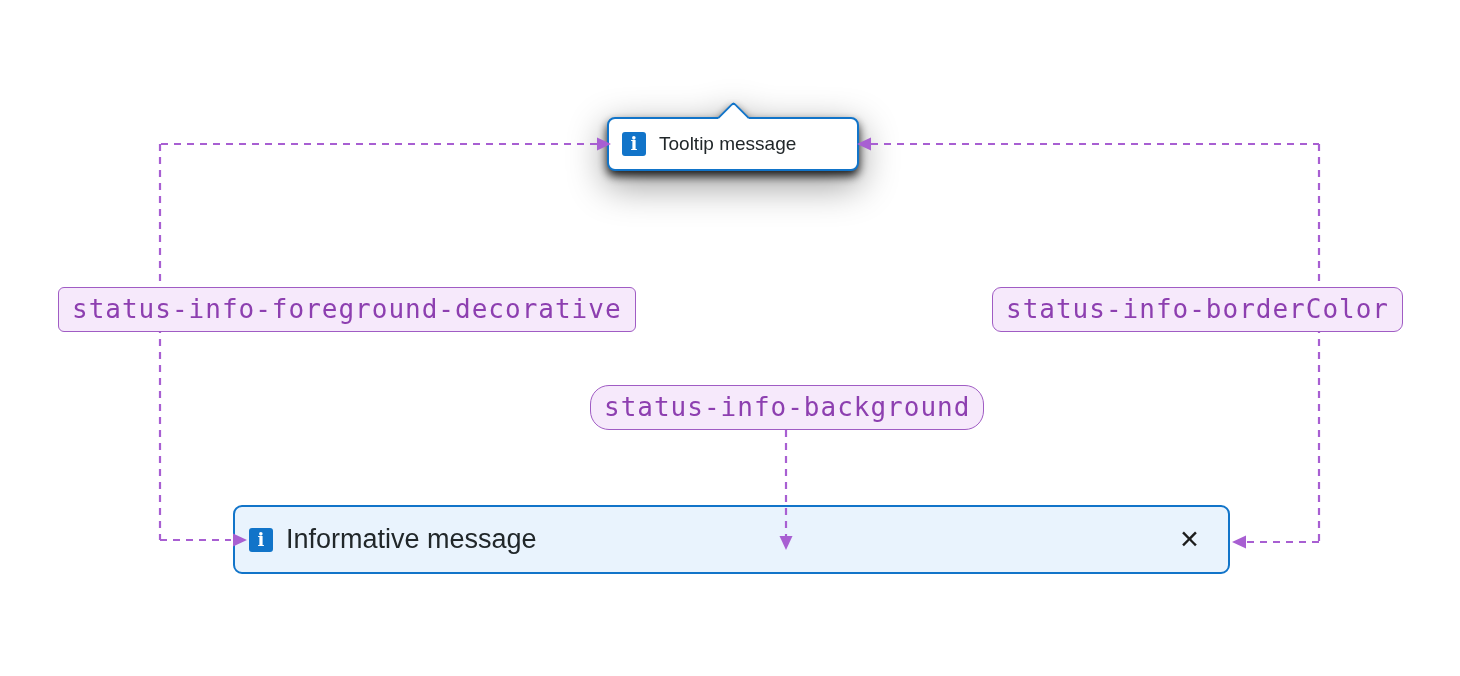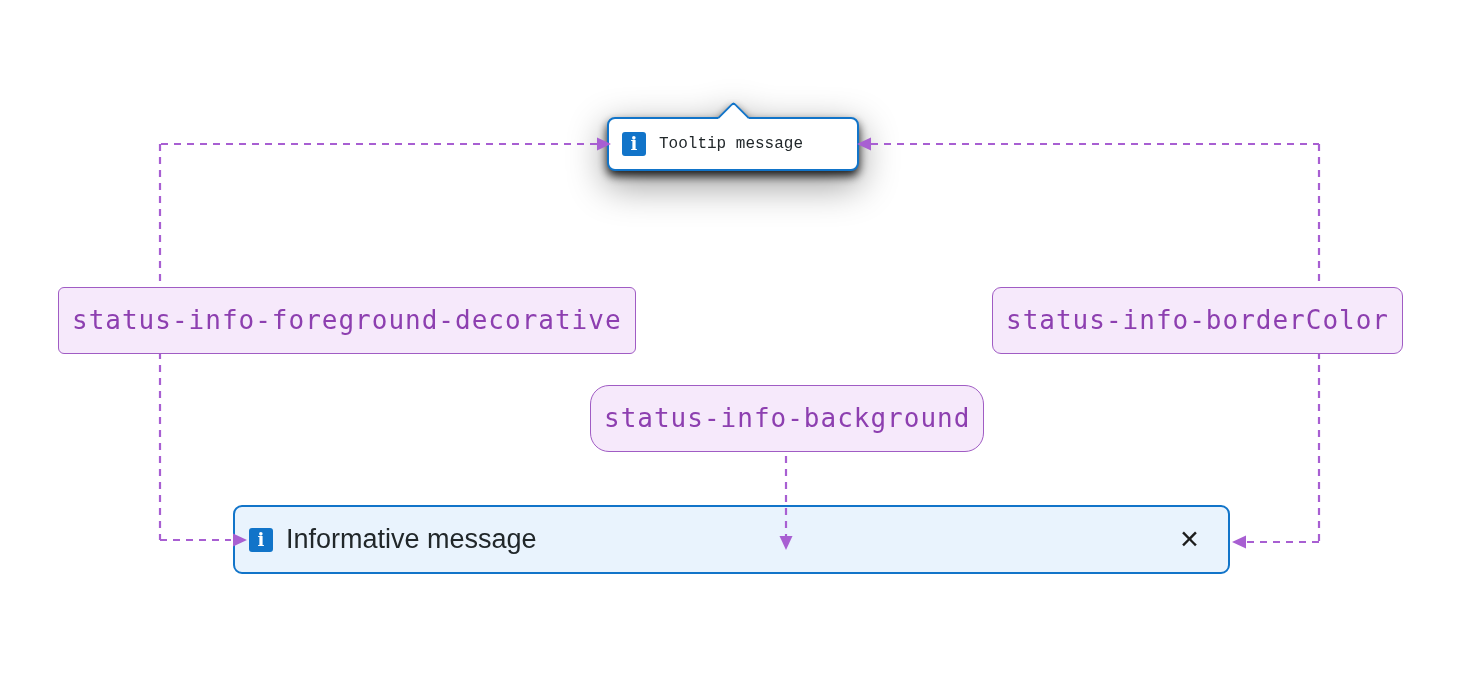--- a/index.html
+++ b/index.html
@@ -24,33 +24,33 @@
   
   .tooltip-wrap{position:absolute;left:607px;top:117px;z-index:2;
     filter:drop-shadow(0 5px 5px rgba(0,0,0,0.85)) drop-shadow(0 10px 18px rgba(0,0,0,0.40));}
   .tooltip{position:relative;width:252px;height:54px;background:#ffffff;
     border:2px solid var(--blue);border-radius:8px;
     display:flex;align-items:center;padding-left:13px;gap:13px;}
   .tooltip .caret{position:absolute;top:-13px;left:50%;width:23px;height:23px;
     margin-left:-11.5px;transform:rotate(45deg);background:#ffffff;
     border-left:2px solid var(--blue);border-top:2px solid var(--blue);
     border-top-left-radius:4px;}
-  .tooltip-text{font-size:16px;color:var(--text);white-space:nowrap;font-family:Liberation Mono, monospace;}
+  .tooltip-text{font-size:19px;color:var(--text);white-space:nowrap;}
 
   
   .info-icon{width:24px;height:24px;flex:0 0 24px;background:var(--blue);border-radius:3px;
     color:#ffffff;display:flex;align-items:center;justify-content:center;
     font-family:"DejaVu Serif","Liberation Serif",serif;font-weight:bold;
     font-size:18px;line-height:1;user-select:none;}
 
   
   .token{position:absolute;z-index:4;background:var(--token-bg);
     border:1.5px solid var(--token-border);border-radius:6px;
     color:var(--token-text);font-family:"DejaVu Sans Mono","Liberation Mono",monospace;
-    font-size:26px;line-height:33px;padding:16px 13px;letter-spacing:1px;white-space:nowrap;}
+    font-size:26px;line-height:33px;padding:5px 13px;letter-spacing:1px;white-space:nowrap;}
   .token.fg{left:58px;top:287px;}
   .token.bc{left:992px;top:287px;border-radius:9px;}
   .token.bg{left:590px;top:385px;border-radius:19px;}
 
   
   .banner{position:absolute;left:233px;top:505px;width:997px;height:69px;z-index:2;
     background:var(--banner-bg);border:2px solid var(--blue);border-radius:9px;
     display:flex;align-items:center;padding:0 26px 0 14px;gap:13px;}
   .banner-text{font-size:27px;color:var(--text);flex:1 1 auto;white-space:nowrap;}
   .close-btn{background:none;border:none;cursor:pointer;color:#1c1c1c;

